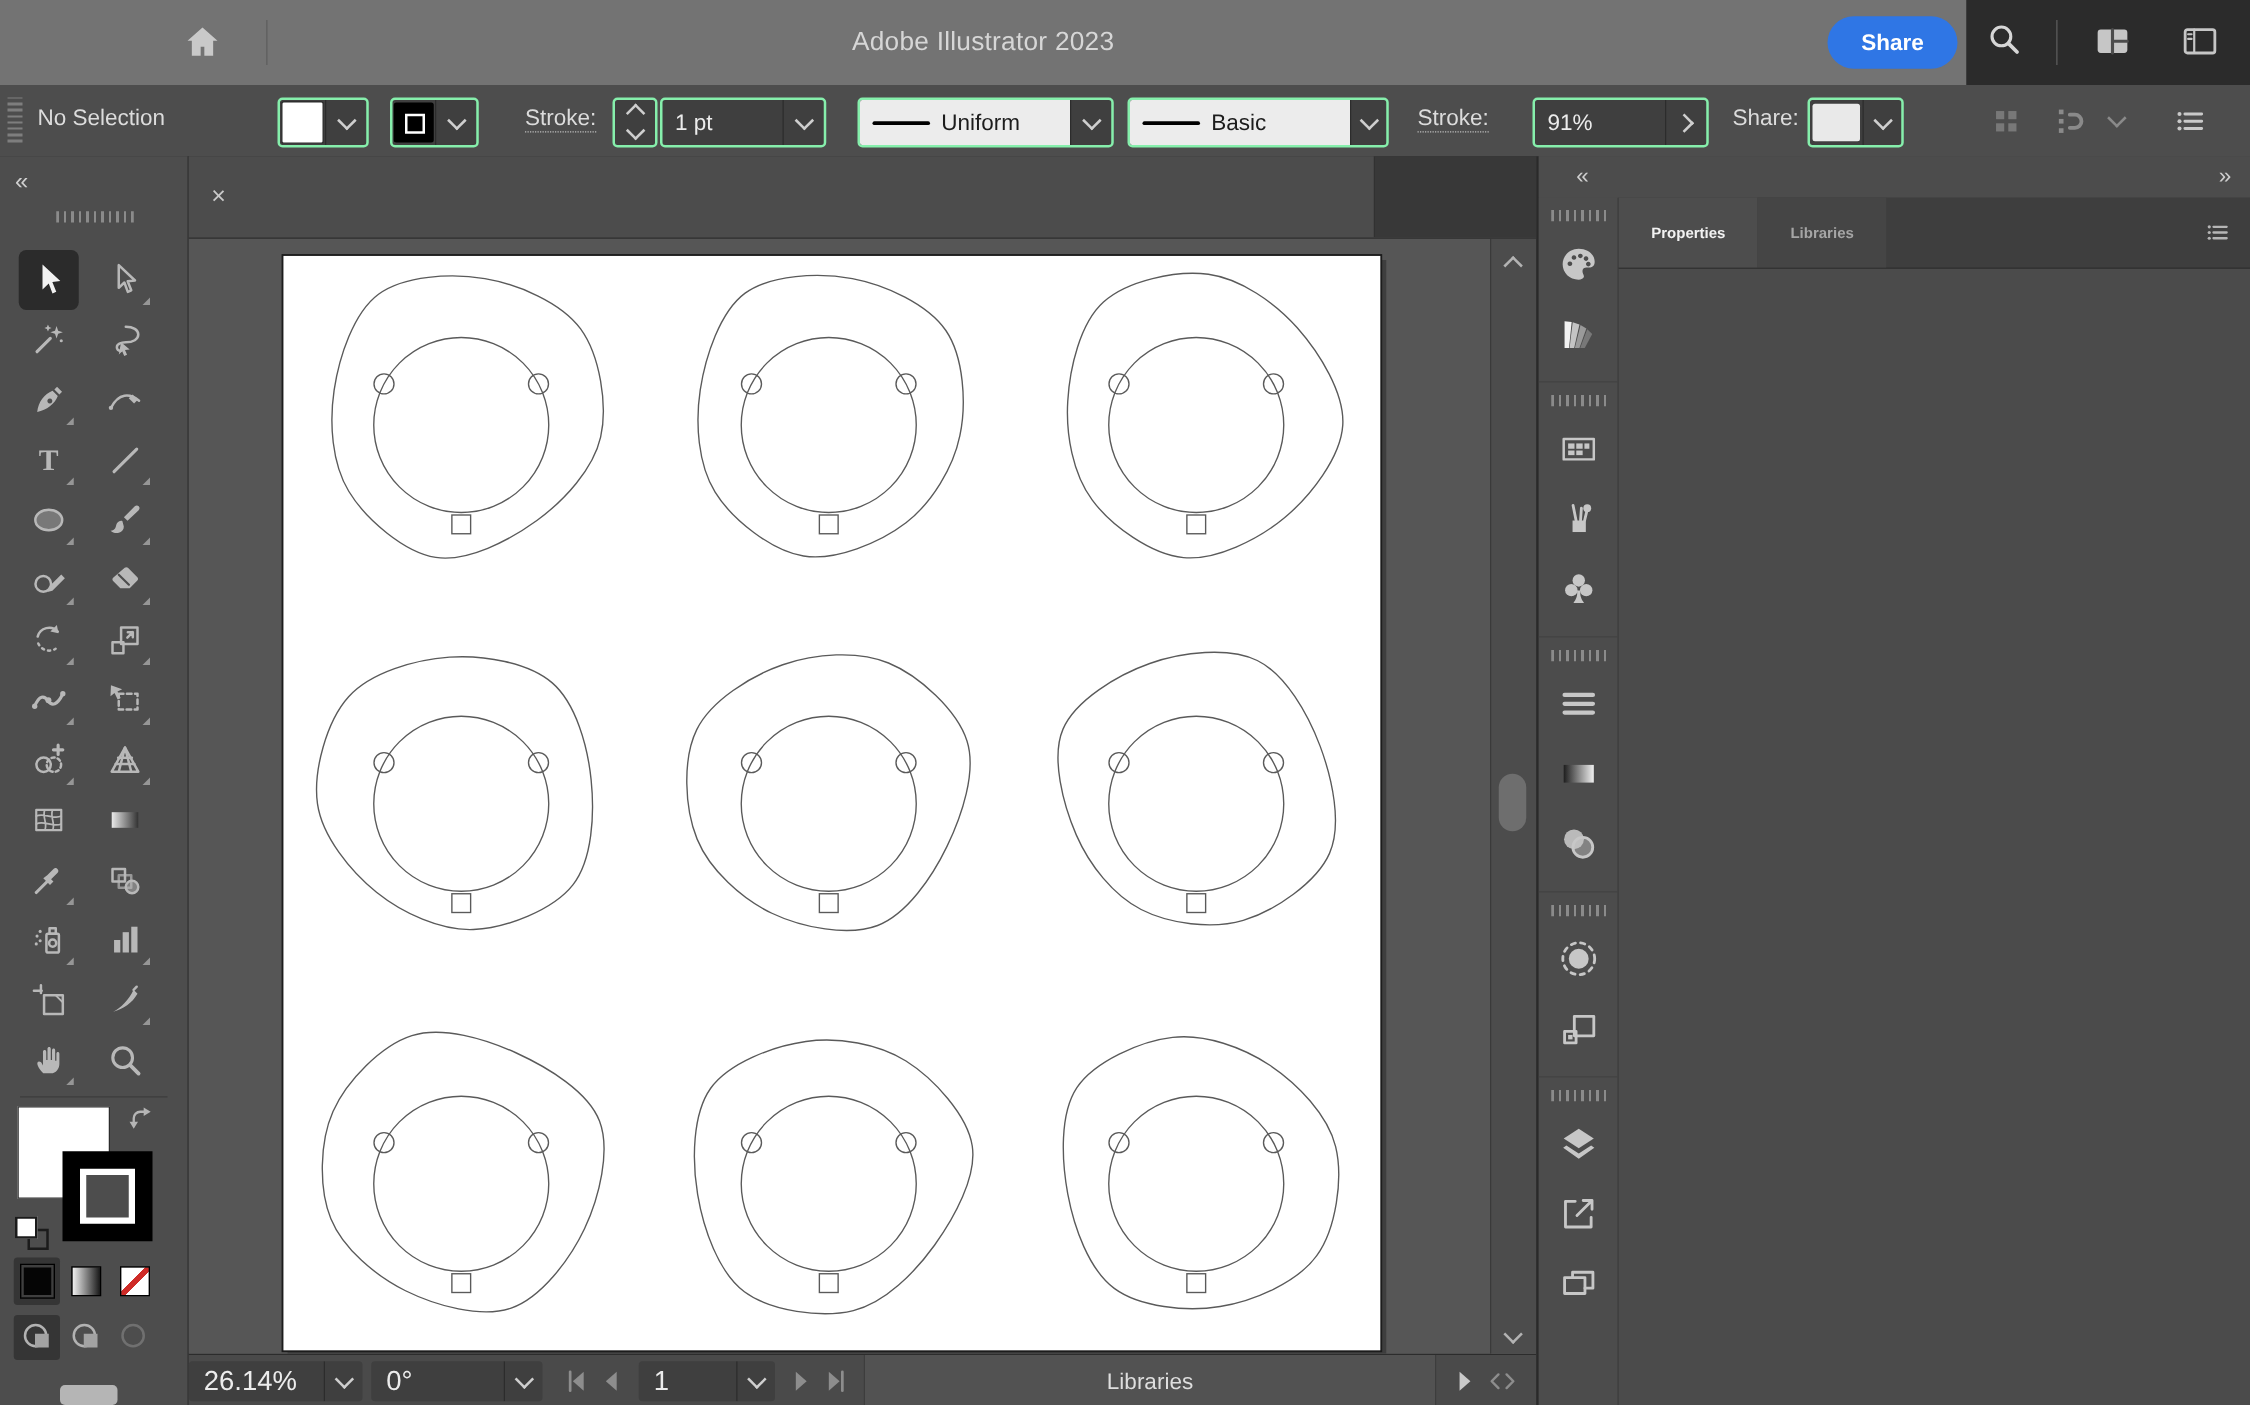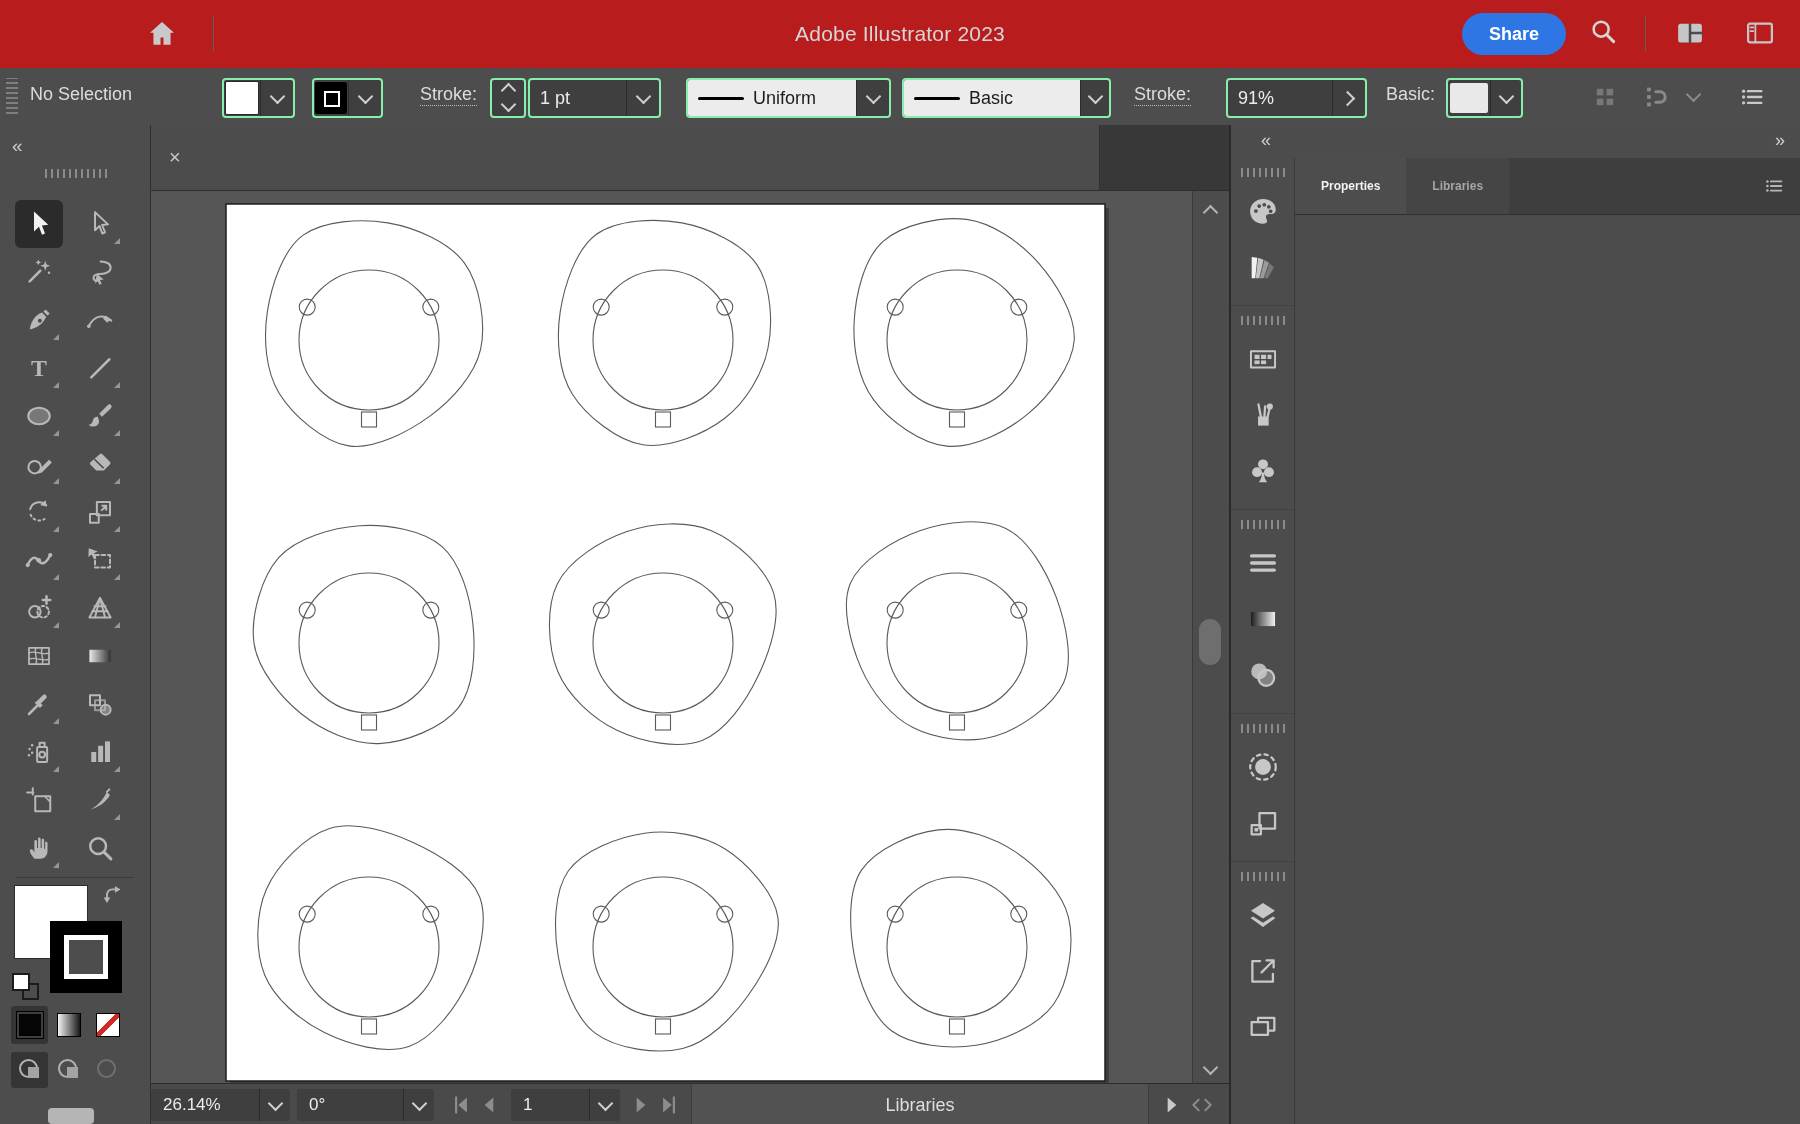--- a/index.html
+++ b/index.html
@@ -1,21 +1,21 @@
 <!DOCTYPE html>
 <html><head>
 <meta charset="utf-8">
 <style>
   html,body{margin:0;padding:0;background:#2b2b2b;}
   body{width:1800px;height:1124px;overflow:hidden;position:relative;
        font-family:"Liberation Sans","DejaVu Sans",sans-serif;
        -webkit-font-smoothing:antialiased;color:#e2e2e2;}
   .abs{position:absolute;}
   
-  #titlebar{left:0;top:0;width:1800px;height:68px;background:#b91c1c;border-bottom:1px solid #3a3a3a;}
+  #titlebar{left:0;top:0;width:1573px;height:68px;background:#737373;border-bottom:1px solid #3a3a3a;}
   #titlebar .home{left:146px;top:18px;width:32px;height:32px;color:#c9c9c9;}
   #titlebar .vdiv{left:213px;top:16px;width:1px;height:36px;background:#5e5e5e;}
   #app-title{left:0;right:0;top:0;height:68px;display:flex;align-items:center;justify-content:center;
              font-size:21px;color:#d6d6d6;letter-spacing:.2px;}
   #share-btn{left:1462px;top:13px;width:104px;height:42px;background:#2f76e5;border-radius:21px;
              display:flex;align-items:center;justify-content:center;color:#fff;font-size:18px;font-weight:bold;}
   #search-ic{left:1588px;top:16px;width:30px;height:30px;color:#d6d6d6;}
   #titlebar .vdiv2{left:1645px;top:16px;width:1px;height:36px;background:#5e5e5e;}
   .ws-ic{top:18px;width:36px;height:30px;color:#c6c6c6;}
   
@@ -83,21 +83,21 @@
   #doc-tab .x{margin-left:18px;font-size:20px;color:#c9c9c9;}
   #doc-tab .t{margin-left:26px;font-size:19px;font-weight:bold;color:#efefef;white-space:nowrap;}
   #canvas{position:relative;height:892px;flex:none;background:#565656;border-top:1px solid #2e2e2e;overflow:hidden;}
   #canvas svg{position:absolute;left:0;top:0;}
   #vscroll{position:absolute;right:0;top:0;width:36px;height:892px;background:#4c4c4c;border-left:1px solid #3a3a3a;}
   #vscroll .thumb{position:absolute;left:6px;top:428px;width:22px;height:46px;background:#6e6e6e;border-radius:11px;}
   #vscroll .cv{position:absolute;left:12px;border-color:#b3b3b3;}
   
   #statusbar{height:42px;flex:none;background:#4a4a4a;border-top:1px solid #2c2c2c;display:flex;align-items:center;}
   #statusbar .ctl{height:32px;border:none;border-radius:3px;}
-  #statusbar .ctl .val{font-size:17px;padding:0 12px;}
+  #statusbar .ctl .val{font-size:22px;padding:0 12px;}
   #statusbar .ctl .cvbox{width:30px;}
   .navic{width:26px;height:26px;color:#8d8d8d;margin:0 1px;}
   #sel-region{flex:1;height:42px;margin-left:8px;background:#525252;border-left:1px solid #3d3d3d;border-right:1px solid #3d3d3d;
       display:flex;align-items:center;justify-content:center;font-size:18px;color:#dedede;}
   
   #dock{position:relative;flex:1;height:999px;background:#4b4b4b;border-left:2px solid #2a2a2a;display:flex;flex-direction:column;}
   #dock-header{height:33px;flex:none;background:#4c4c4c;position:relative;}
   #dock-header .lft{position:absolute;left:30px;top:5px;font-size:18px;color:#cfcfcf;letter-spacing:1px;}
   #dock-header .rgt{position:absolute;right:14px;top:5px;font-size:18px;color:#cfcfcf;letter-spacing:1px;}
   #dock-body{flex:1;display:flex;}
@@ -203,21 +203,21 @@
   </div>
 
   <span class="abs cb-label dotted-u" style="left:1134px;top:16px">Stroke:</span>
   <div class="abs ctl" style="left:1226px;top:10px">
     <div class="val" style="width:84px">91%</div>
     <div class="cvbox">
         <span class="cv right"></span>
       </div>
   </div>
 
-  <span class="abs cb-label" style="left:1386px;top:16px">Basic:</span>
+  <span class="abs cb-label" style="left:1386px;top:16px">Share:</span>
   <div class="abs ctl" style="left:1446px;top:10px">
     <div class="val" style="padding:0">
         <span style="display:block;width:38px;height:30px;margin:2px;background:#e9e9e9;border-radius:2px"></span>
       </div>
     <div class="cvbox" style="width:30px">
         <span class="cv"></span>
       </div>
   </div>
 
   <span class="abs ic" style="left:1591px;top:15px;width:28px;height:28px;color:#787878">

